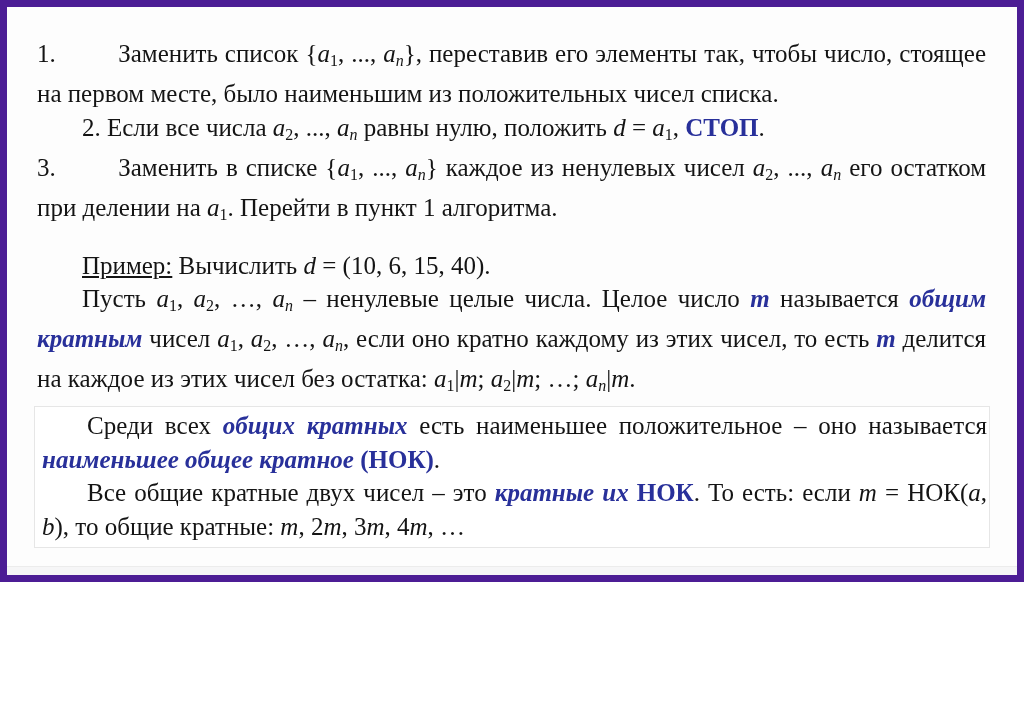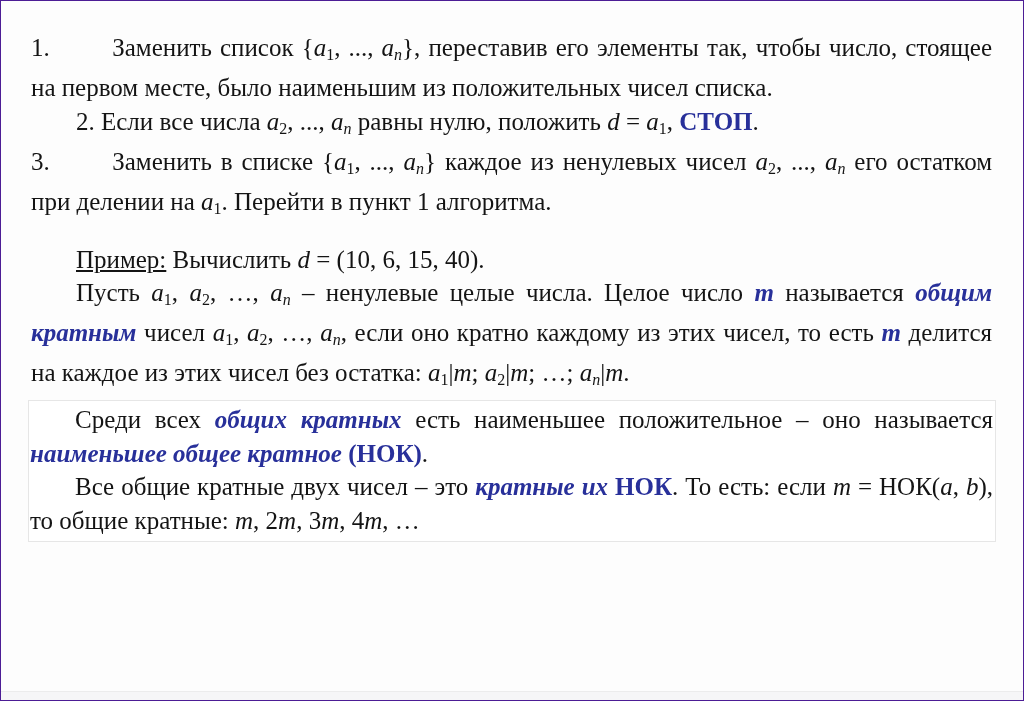--- a/index.html
+++ b/index.html
@@ -1,21 +1,21 @@
 <!DOCTYPE html>
 <html style="--accent: #28309a;"><head>
 <meta charset="utf-8">
 <style>
   html,body{margin:0;padding:0;background:#ffffff;}
   .slide{
     position:relative;
-    width:1024px;height:701px;
+    width:1024px;height:582px;
     box-sizing:border-box;
     background:#fdfdfd;
-    border:1px solid #4c1d95;
+    border:7px solid #4c1d95;
     font-family:"Liberation Serif","DejaVu Serif",serif;
     font-size:25px;
     line-height:33.5px;
     color:#141414;
     overflow:hidden;
   }
   .content{padding:30px 31px 0 30px;}
   .para{margin:0;text-align:justify;}
   .para.indent{text-indent:45px;}
   .para.space-before{margin-top:18px;}
@@ -23,21 +23,21 @@
   .r-i{font-style:italic;}
   .r-sub{font-size:64%;vertical-align:-0.22em;}
   .r-subi{font-size:64%;vertical-align:-0.22em;font-style:italic;}
   .r-bu{font-weight:normal;text-decoration:underline;}
   .r-Bb{font-weight:bold;color:var(--accent,#28309a);}
   .r-Bbi{font-weight:bold;font-style:italic;color:var(--accent,#28309a);}
   .box{
     margin:4px 27px 0 27px;
     background:#ffffff;
     border:1px solid #e6e6e6;
-    padding:2px 2px 4px 1px;
+    padding:2px 2px 4px 7px;
   }
   .page-number{
     position:absolute;
     right:33px;top:654px;
     font-size:27px;
     color:#1a1a1a;
     margin-top:47px;
   }
   .bottom-strip{
     position:absolute;left:0;right:0;bottom:0;height:8px;

